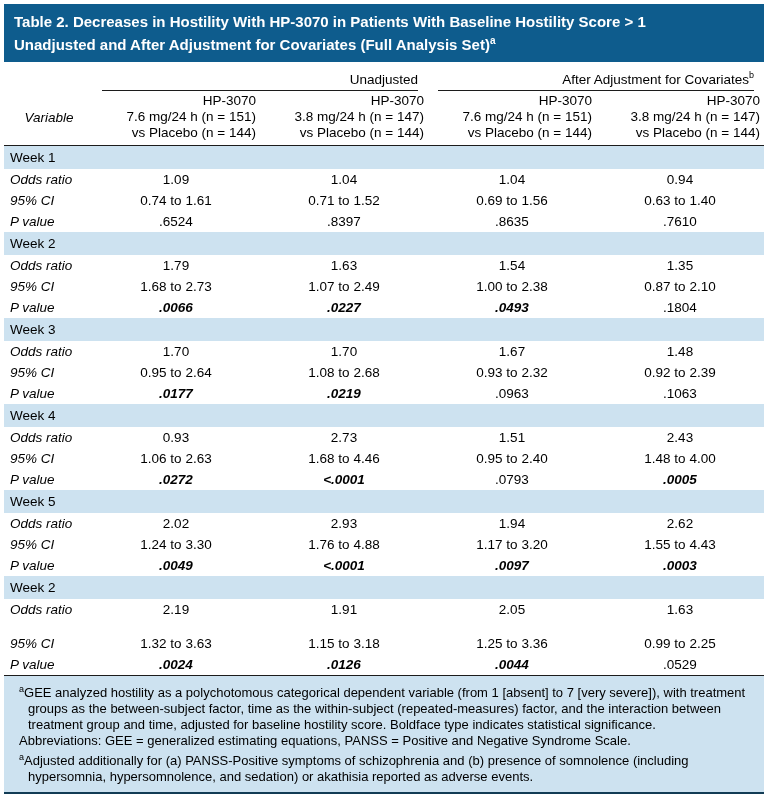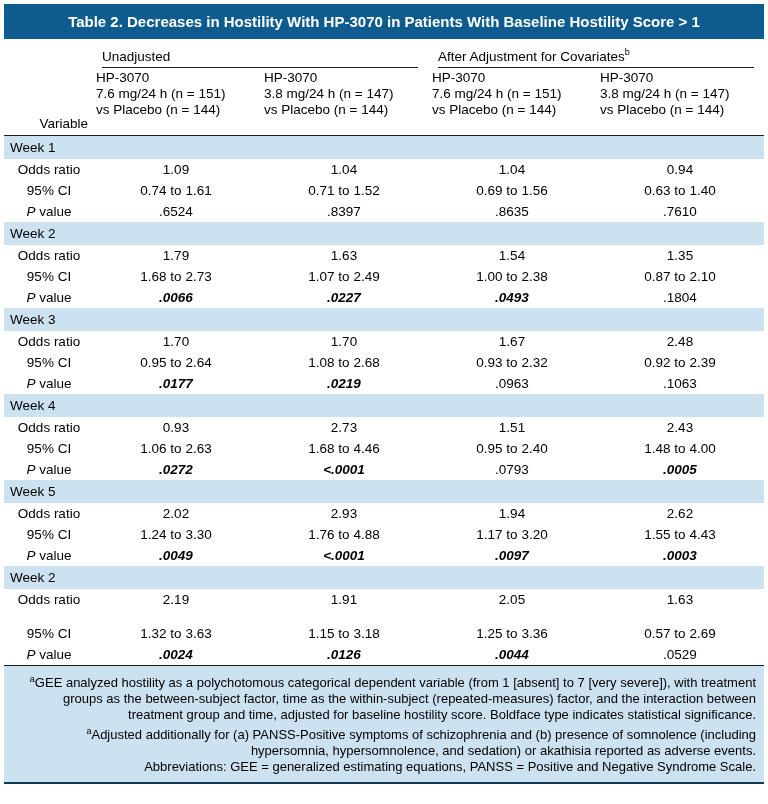--- a/index.html
+++ b/index.html
@@ -15,66 +15,67 @@
     padding-top: 4px;
     box-sizing: content-box;
   }
   
   .title-bar {
     background: var(--title-bar-bg, #0E5C8D);
     color: var(--title-text, #ffffff);
     font-weight: bold;
     font-size: 15px;
     line-height: 19px;
-    padding: 8px 2px;
-    text-align: center;
+    padding: 8px 10px;
   }
   .title-bar sup { font-size: 10px; }
 
   
   table.data-table {
     border-collapse: collapse;
     width: 760px;
     table-layout: fixed;
     font-size: 13.5px;
     margin-top: 2px;
   }
   col.c-var { width: 88px; }
   thead th {
     font-weight: normal;
-    text-align: left;
+    text-align: right;
     vertical-align: bottom;
     padding: 2px 4px;
   }
   th.group { padding: 2px 10px 0; }
   .g-underline {
     border-bottom: 1.5px solid var(--rule, #1c1c1c);
     padding: 1px 0 2px;
     line-height: 17px;
   }
   .g-underline sup { font-size: 9px; }
   tr.sub-row th {
     border-bottom: 1.5px solid var(--rule, #1c1c1c);
-    padding-bottom: 17px;
+    padding-bottom: 4px;
     line-height: 16px;
   }
   th.var-head {
-    text-align: right;
+    text-align: center;
     vertical-align: bottom;
-    padding: 2px 4px 4px 6px;
+    padding: 2px 4px 20px 6px;
     border-bottom: 1.5px solid var(--rule, #1c1c1c);
+    font-style: italic;
   }
   tbody td {
     text-align: center;
     padding: 2px 4px;
     line-height: 17px;
   }
   td.row-label {
-    text-align: center;
+    text-align: left;
     padding-left: 6px;
+    font-style: italic;
   }
   td.p-label::first-letter { font-style: italic; }
   tr.week-band td {
     background: var(--band-bg, #CDE2F0);
     text-align: left;
     padding: 3px 6px;
   }
   td.bold { font-weight: bold; font-style: italic; }
   tr.spacer td { padding: 0; height: 13px; }
 
@@ -83,32 +84,34 @@
     background: var(--band-bg, #CDE2F0);
     border-top: 1px solid var(--rule, #1c1c1c);
     border-bottom: 2.5px solid var(--bottom-border, #123C55);
     padding: 5px 8px 7px 8px;
     font-size: 13px;
     line-height: 16px;
   }
   .footnote {
     padding-left: 16px;
     text-indent: -9px;
-    text-align: right;
   }
   .footnote sup { font-size: 9px; }
 </style>
 </head>
 <body>
 
 <div class="page">
 
   <header class="title-bar">
     <div class="t-line">
       <span>Table 2. Decreases in Hostility With HP-3070 in Patients With Baseline Hostility Score &gt; 1</span>
+    </div>
+    <div class="t-line">
+      <span>Unadjusted and After Adjustment for Covariates (Full Analysis Set)</span><sup>a</sup>
     </div>
   </header>
 
   <table class="data-table">
     <colgroup>
       <col class="c-var">
         <col>
         <col>
         <col>
         <col>
@@ -196,21 +199,21 @@
           <td>.1804</td>
         </tr>
         <tr class="week-band">
           <td colspan="5">Week 3</td>
         </tr>
         <tr>
           <td class="row-label">Odds ratio</td>
           <td>1.70</td>
           <td>1.70</td>
           <td>1.67</td>
-          <td>2.48</td>
+          <td>1.48</td>
         </tr>
         <tr>
           <td class="row-label">95% CI</td>
           <td>0.95 to 2.64</td>
           <td>1.08 to 2.68</td>
           <td>0.93 to 2.32</td>
           <td>0.92 to 2.39</td>
         </tr>
         <tr>
           <td class="row-label p-label">P value</td>
@@ -278,31 +281,31 @@
           <td>1.63</td>
         </tr>
         <tr class="spacer">
           <td colspan="5"></td>
         </tr>
         <tr>
           <td class="row-label">95% CI</td>
           <td>1.32 to 3.63</td>
           <td>1.15 to 3.18</td>
           <td>1.25 to 3.36</td>
-          <td>0.57 to 2.69</td>
+          <td>0.99 to 2.25</td>
         </tr>
         <tr>
           <td class="row-label p-label">P value</td>
           <td class="bold">.0024</td>
           <td class="bold">.0126</td>
           <td class="bold">.0044</td>
           <td>.0529</td>
         </tr>
       </tbody>
   </table>
 
   <div class="footnotes" id="footnotes">
       <div class="footnote"><sup>a</sup><span>GEE analyzed hostility as a polychotomous categorical dependent variable (from 1 [absent] to 7 [very severe]), with treatment groups as the between-subject factor, time as the within-subject (repeated-measures) factor, and the interaction between treatment group and time, adjusted for baseline hostility score. Boldface type indicates statistical significance.</span></div>
+      <div class="footnote"><span>Abbreviations: GEE = generalized estimating equations, PANSS = Positive and Negative Syndrome Scale.</span></div>
       <div class="footnote"><sup>a</sup><span>Adjusted additionally for (a) PANSS-Positive symptoms of schizophrenia and (b) presence of somnolence (including hypersomnia, hypersomnolence, and sedation) or akathisia reported as adverse events.</span></div>
-      <div class="footnote"><span>Abbreviations: GEE = generalized estimating equations, PANSS = Positive and Negative Syndrome Scale.</span></div>
     </div>
 
 </div>
 
 </body></html>

